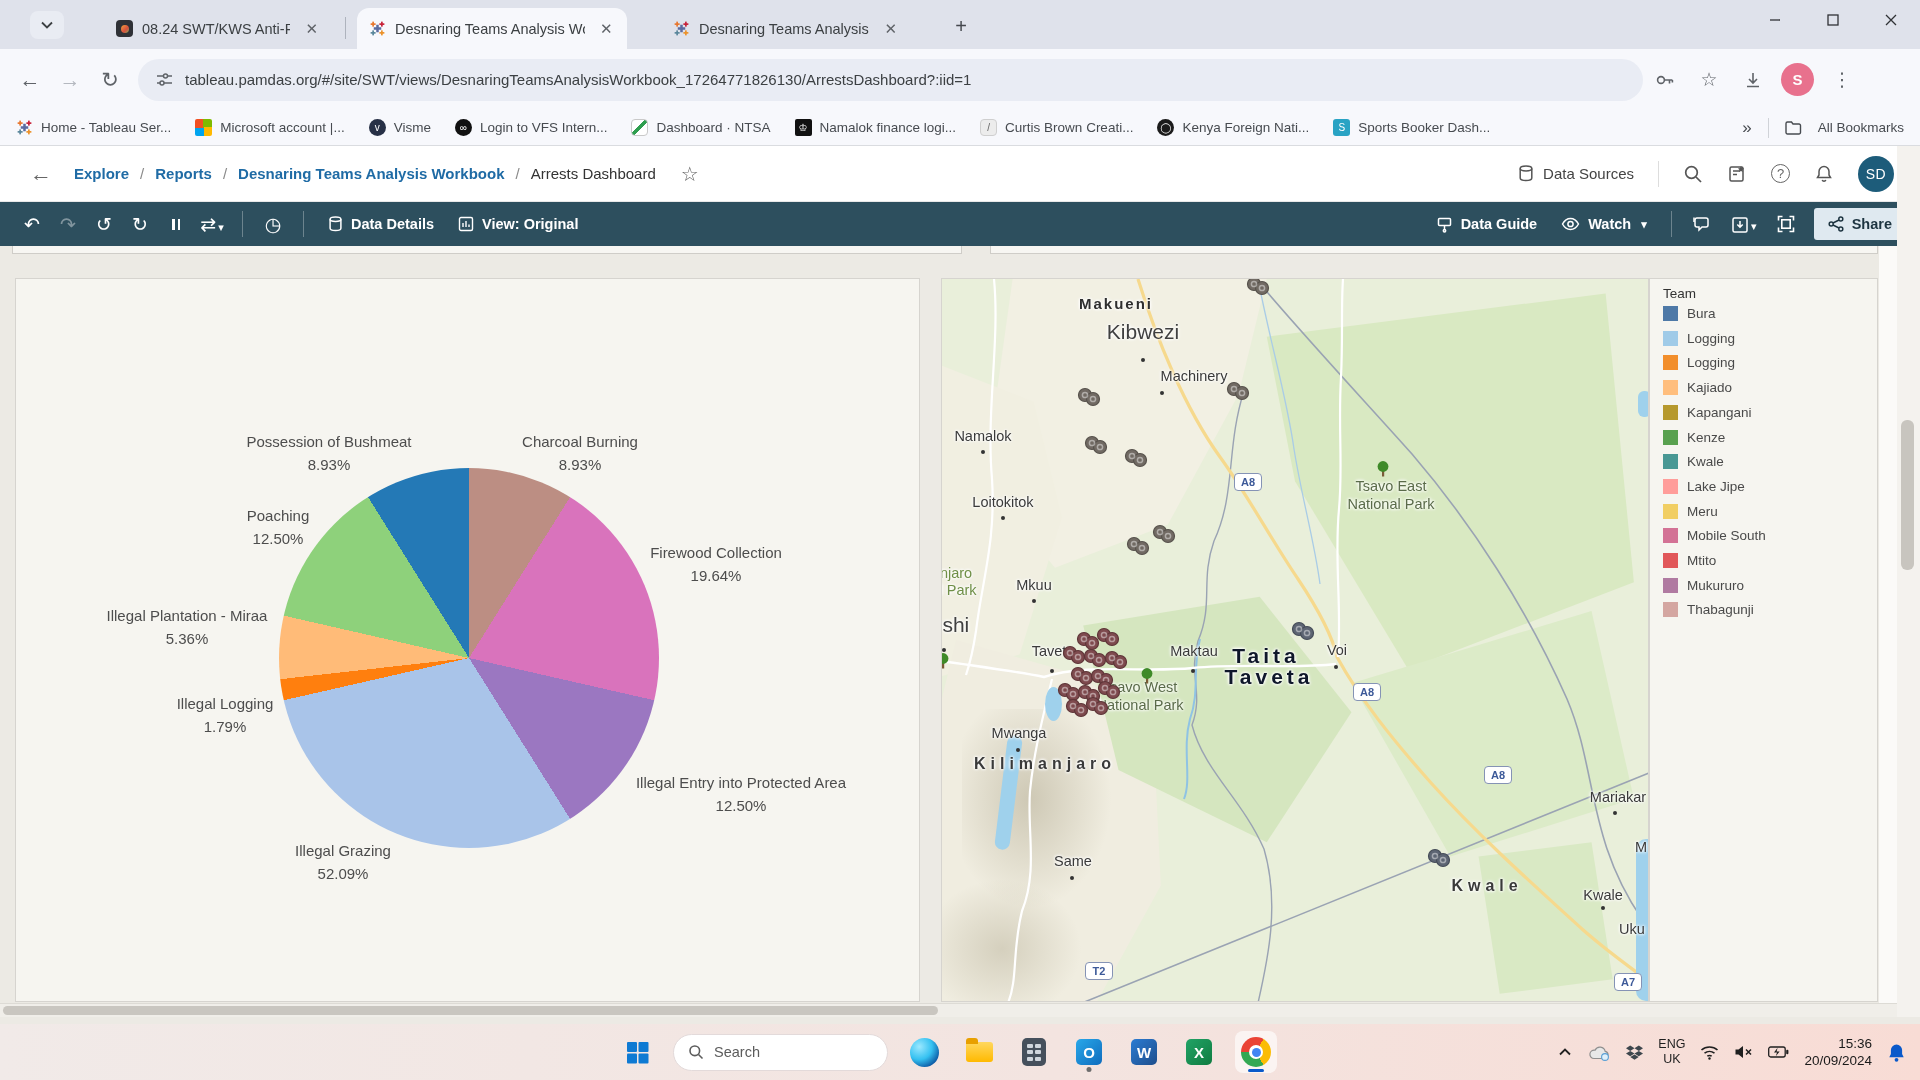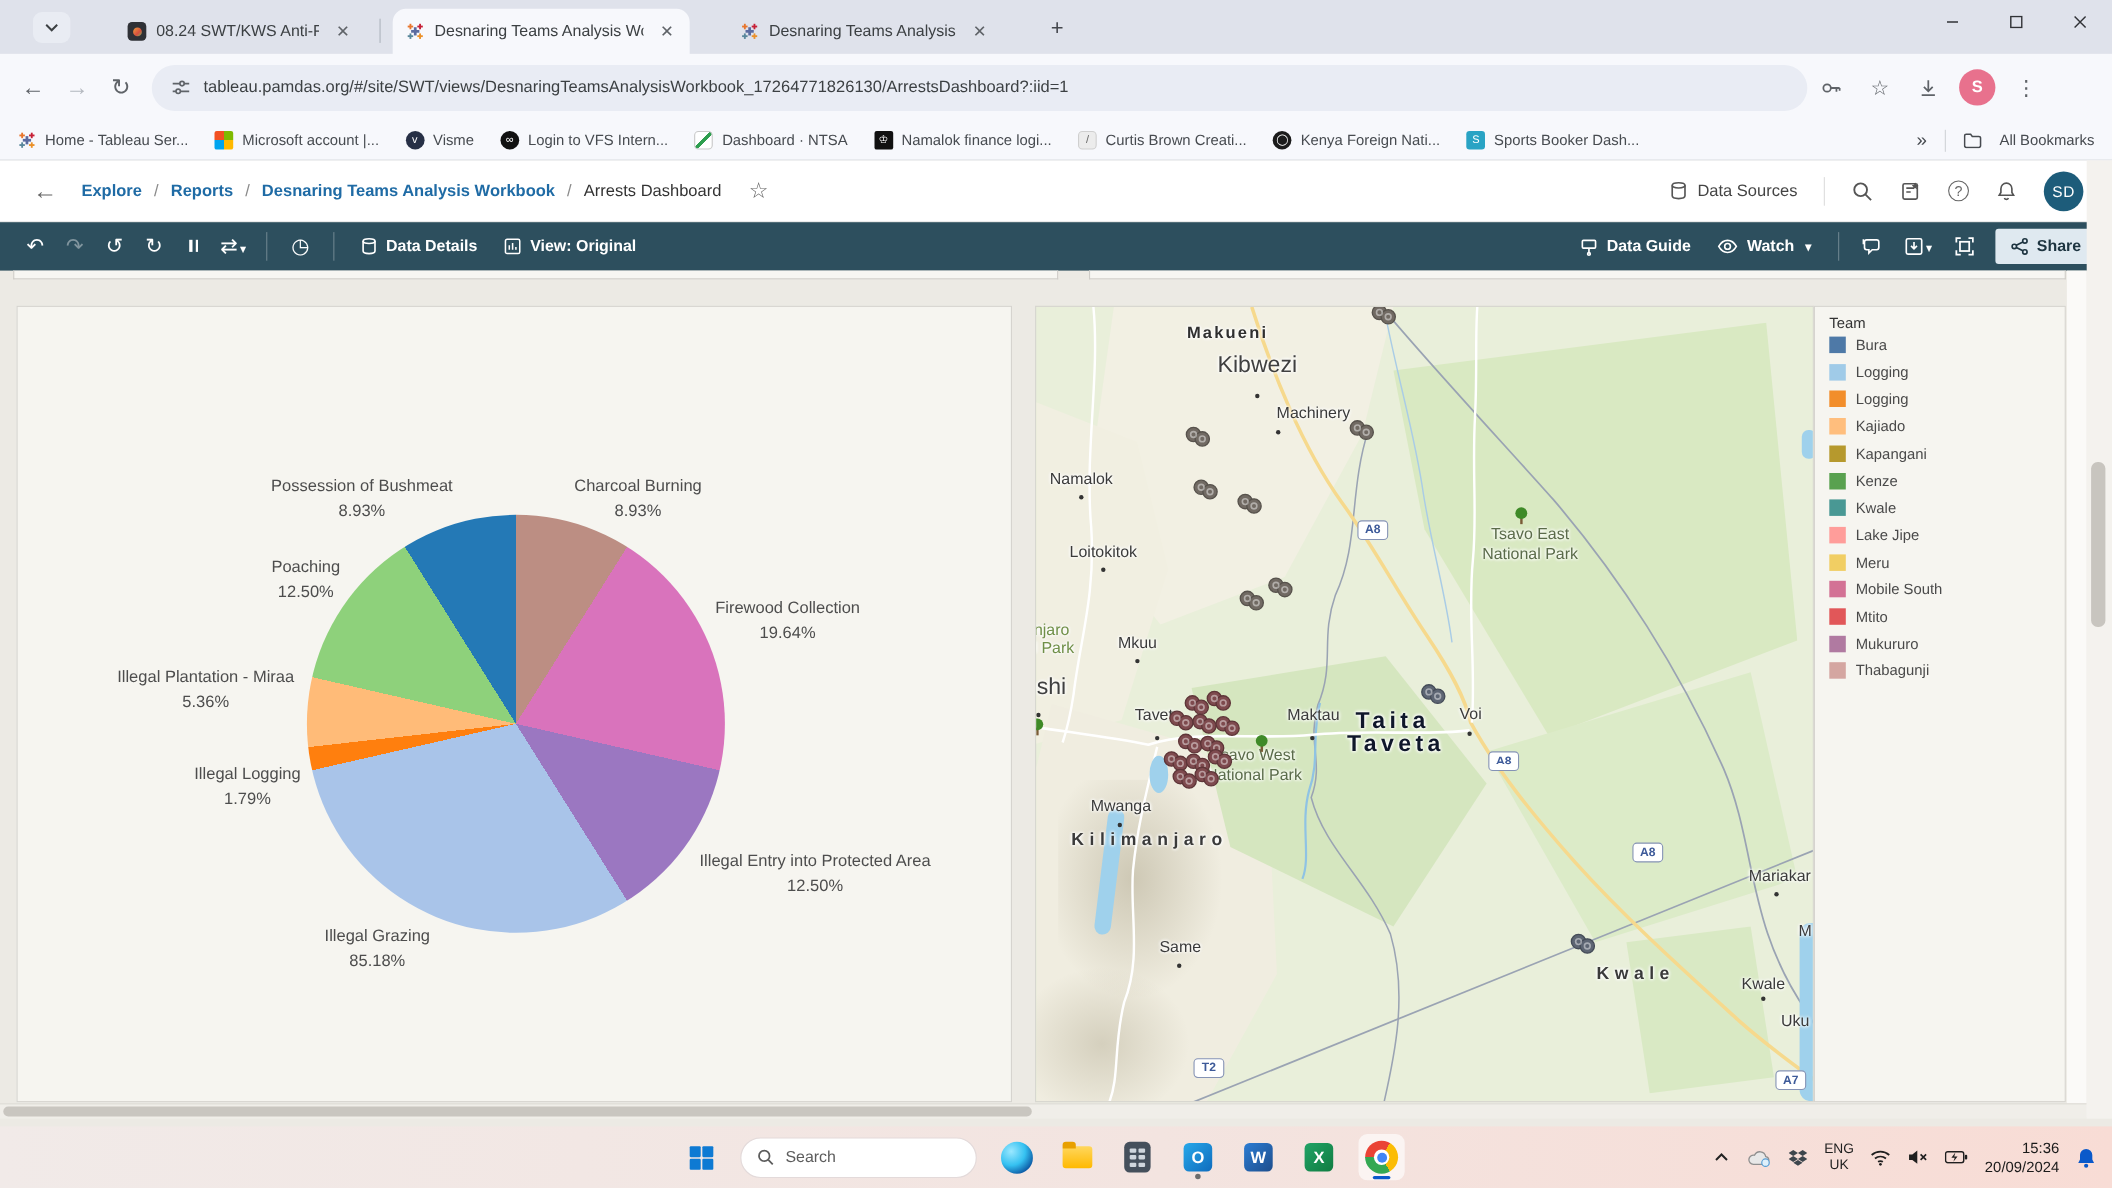--- a/index.html
+++ b/index.html
@@ -475,21 +475,21 @@
       <div class="pie-label" style="left: 700px; top: 285px;">
         <div>Firewood Collection</div>
         <div>19.64%</div>
       </div>
       <div class="pie-label" style="left: 725px; top: 515px;">
         <div>Illegal Entry into Protected Area</div>
         <div>12.50%</div>
       </div>
       <div class="pie-label" style="left: 327px; top: 583px;">
         <div>Illegal Grazing</div>
-        <div>85.18%</div>
+        <div>52.09%</div>
       </div>
       <div class="pie-label" style="left: 209px; top: 436px;">
         <div>Illegal Logging</div>
         <div>1.79%</div>
       </div>
       <div class="pie-label" style="left: 171px; top: 348px;">
         <div>Illegal Plantation - Miraa</div>
         <div>5.36%</div>
       </div>
       <div class="pie-label" style="left: 262px; top: 248px;">

